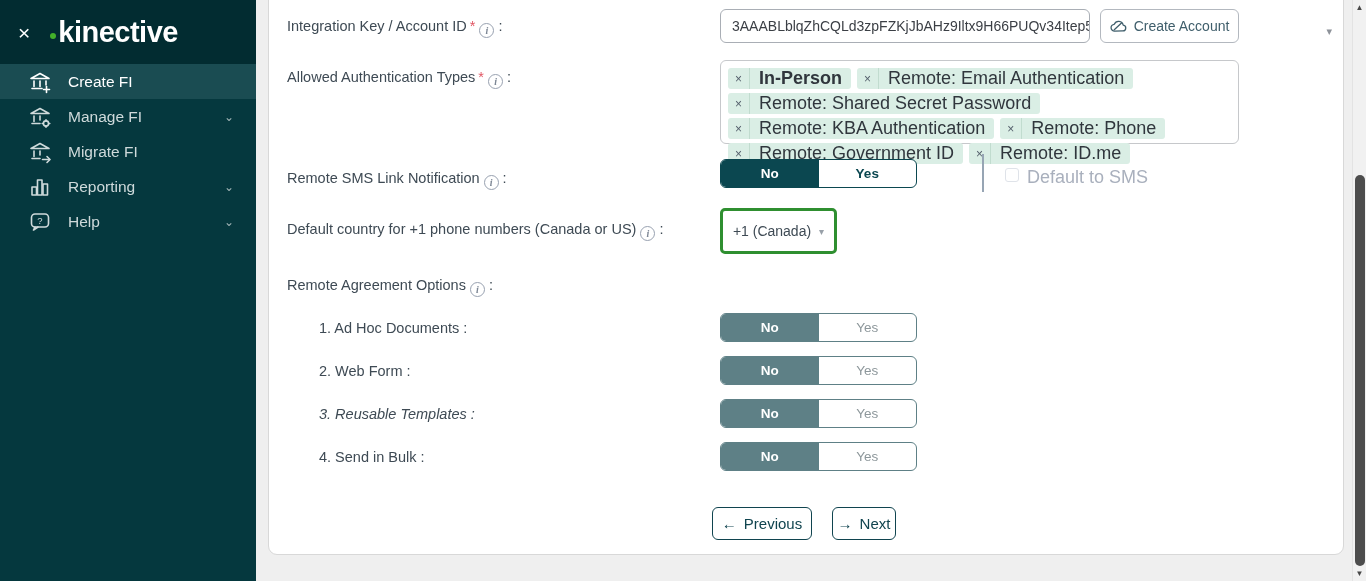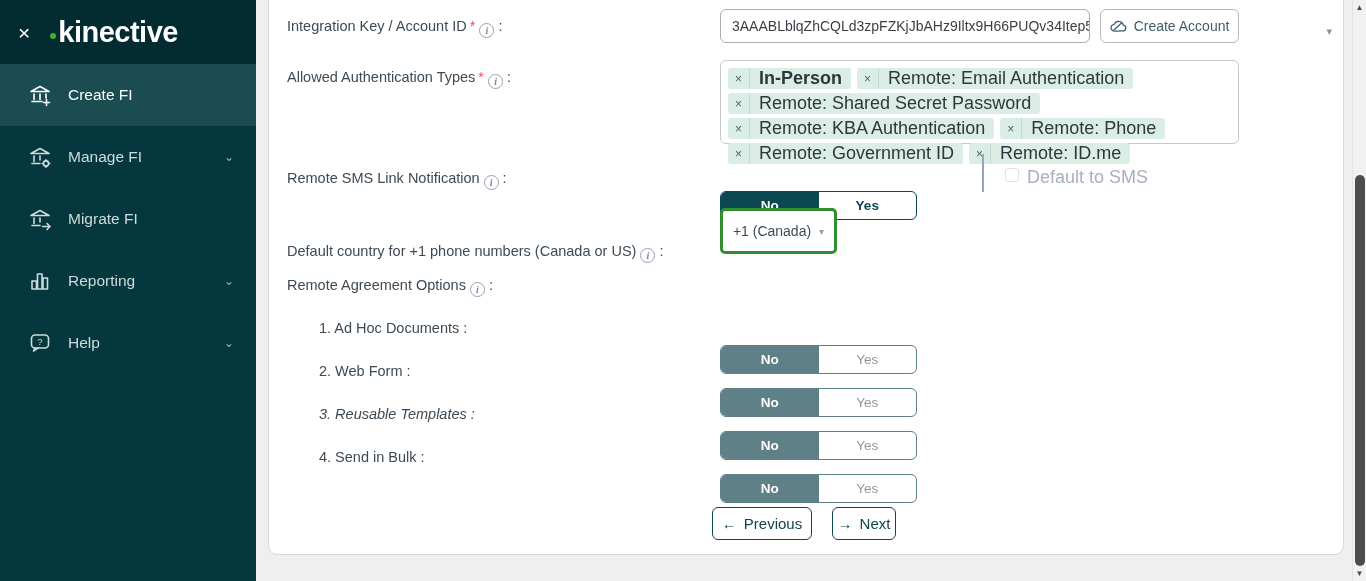--- a/index.html
+++ b/index.html
@@ -8,21 +8,21 @@
   .app { position:relative; width:1366px; height:581px; display:flex; }
 
   
   .sidebar { width:256px; height:100%; background:#05383e; flex:0 0 256px; }
   .sidebar-header { height:64px; background:#022c31; display:flex; align-items:center; padding:0 18px; }
   .close-x { color:#fff; font-size:21px; font-weight:300; margin-right:20px; cursor:pointer; line-height:1; }
   .logo-wrap { position:relative; padding-left:8px; }
   .logo-dot { position:absolute; left:0; bottom:8px; width:6px; height:6px; border-radius:50%; background:#43b02a; }
   .logo-text { color:#fff; font-size:29px; font-weight:700; letter-spacing:-0.5px; line-height:1; }
   .nav { padding-top:0; }
-  .nav-item { position:relative; height:62px; display:flex; align-items:center; padding-left:26px; color:#cfdadb; font-size:15.5px; cursor:pointer; }
+  .nav-item { position:relative; height:35px; display:flex; align-items:center; padding-left:26px; color:#cfdadb; font-size:15.5px; cursor:pointer; }
   .nav-item.active { background:#1a4c52; color:#ffffff; }
   .nav-icon { width:28px; height:28px; margin-right:14px; flex:0 0 28px; display:flex; align-items:center; justify-content:center; }
   .nav-icon svg { stroke:#cfdadb; }
   .nav-item.active .nav-icon svg { stroke:#ffffff; }
   .chevron { position:absolute; right:22px; color:#9fb3b4; font-size:12px; }
 
   
   .main { position:relative; flex:1; height:100%;padding-left:36px; }
   .card { position:absolute; left:12px; top:-12px; width:1076px; height:567px;
           background:#ffffff; border:1px solid #d8d8d8; border-radius:9px; }
@@ -47,21 +47,21 @@
                align-content:flex-start; gap:4px 6px; }
   .chips-caret { position:absolute; right:11px; top:36px; color:#8d9299; font-size:11px; cursor:pointer; }
   .chip { display:flex; align-items:stretch; height:21px; background:#daeee5; border-radius:3px; overflow:hidden; }
   .chip-x { display:flex; align-items:center; padding:0 7px; border-right:1px solid #c1dccf; color:#55606c;
             font-size:12px; cursor:pointer; }
   .chip-label { display:flex; align-items:center; padding:0 9px; font-size:18px; color:#30363d; white-space:nowrap; }
   .chip.bold .chip-label { font-weight:700; }
 
   
   .toggle { position:absolute; left:451px; width:197px; height:29px; display:flex; border-radius:6px;
-            overflow:hidden; background:#fff;margin-top:32px; }
+            overflow:hidden; background:#fff; }
   .toggle .opt { flex:1; display:flex; align-items:center; justify-content:center; font-size:13.5px; cursor:pointer; }
   .toggle.dark { border:1.5px solid #0b4750; }
   .toggle.dark .opt.on  { background:#0b4750; color:#fff; font-weight:700; }
   .toggle.dark .opt.off { color:#0b4750; font-weight:700; }
   .toggle.muted { border:1.5px solid #5e8086; }
   .toggle.muted .opt.on  { background:#5e8086; color:#fff; font-weight:700; }
   .toggle.muted .opt.off { color:#8d979b; }
 
   .v-divider { position:absolute; left:713px; top:165px; width:2px; height:38px; background:#97a5b4; }
   .cb { position:absolute; left:736px; top:179px; width:14px; height:14px; border:1px solid #dfe3e9; border-radius:3px; background:#fff; }
@@ -230,21 +230,21 @@
         <span>Remote SMS Link Notification</span><span class="info-i">i</span><span class="colon">:</span>
       </div>
       <div class="toggle dark" style="top:170px;">
         <span class="opt on">No</span>
         <span class="opt off">Yes</span>
       </div>
       <div class="v-divider"></div>
       <span class="cb"></span>
       <span class="cb-label">Default to SMS</span>
 
-      <div class="f-label" style="top:232px;margin-top:22px;">
+      <div class="f-label" style="top:232px;">
         <span>Default country for +1 phone numbers (Canada or US)</span><span class="info-i">i</span><span class="colon">:</span>
       </div>
       <div class="country-select">
         <span>+1 (Canada)</span>
         <span class="country-caret">▾</span>
       </div>
 
       <div class="f-label" style="top:288px;">
         <span>Remote Agreement Options</span><span class="info-i">i</span><span class="colon">:</span>
       </div>

